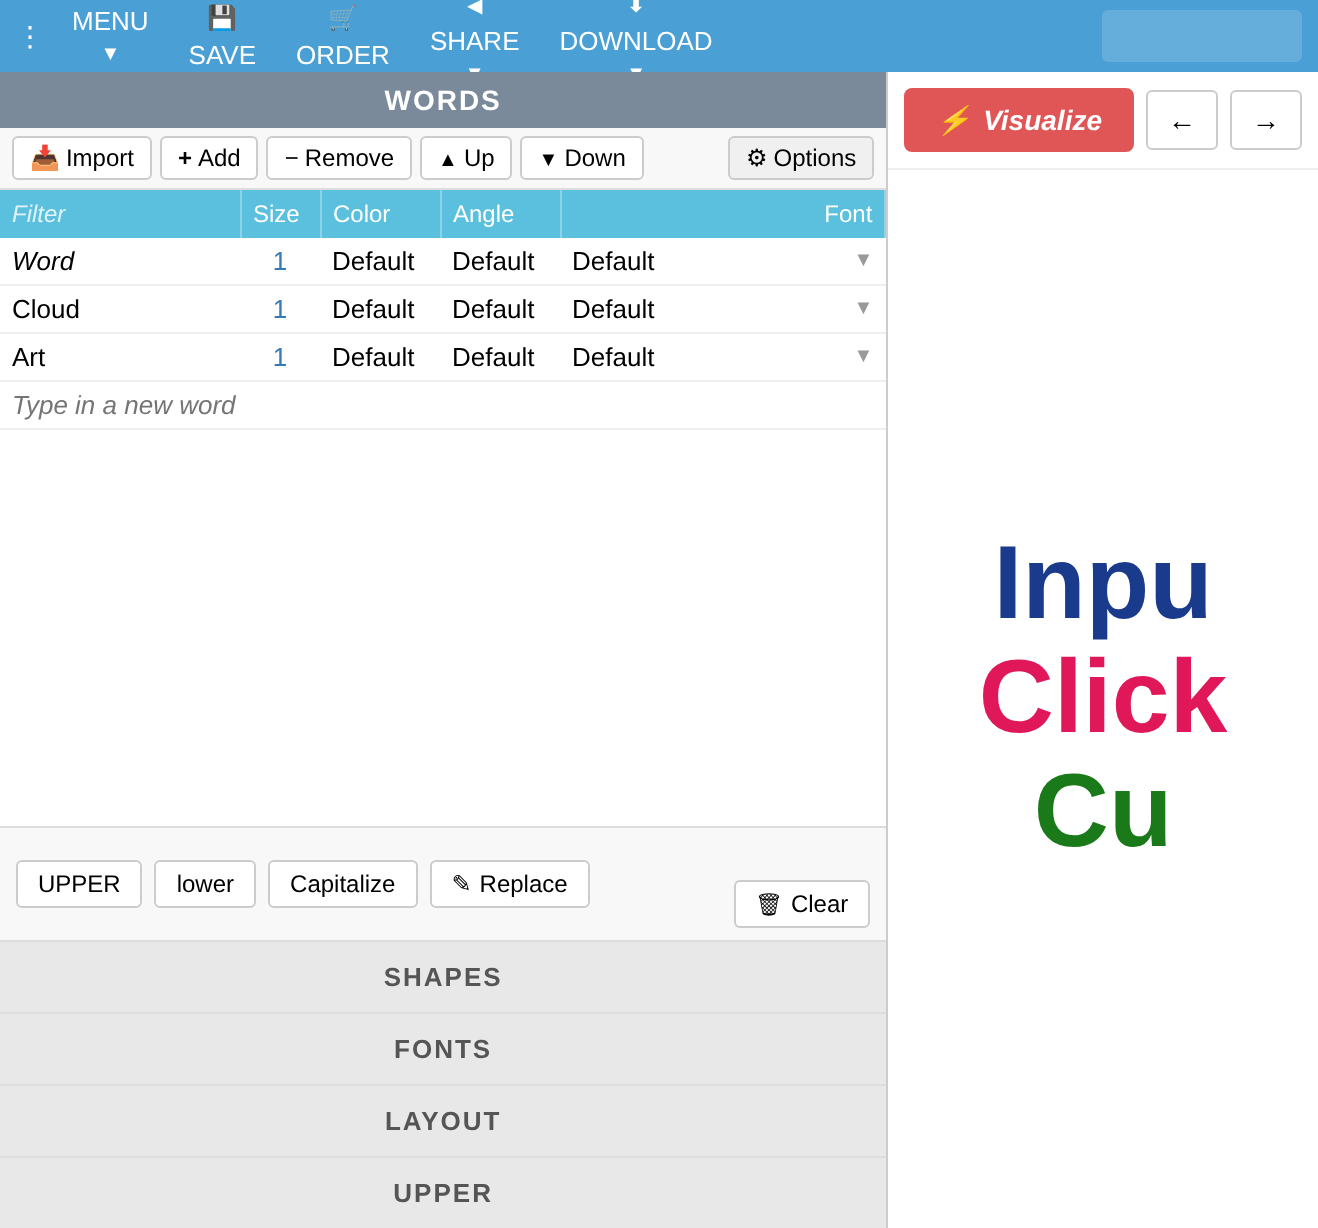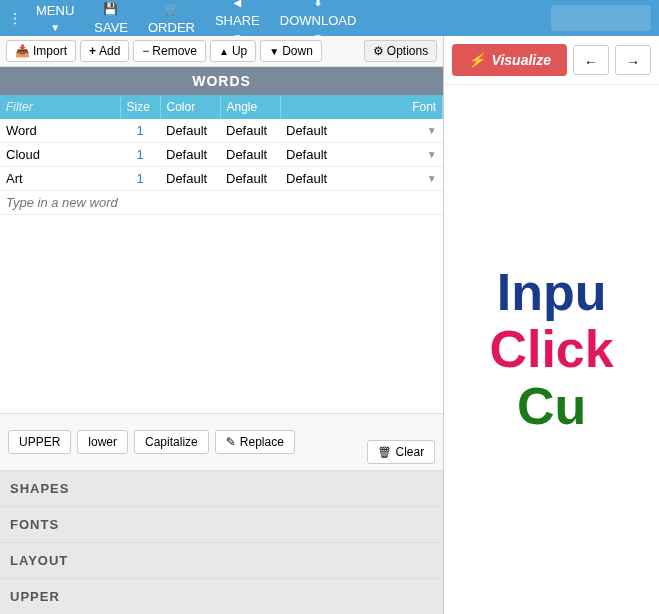--- a/index.html
+++ b/index.html
@@ -187,21 +187,21 @@
       align-items: center;
       gap: 4px;
       margin-top: 20px;
     }
 
     
     .section-btn {
       display: block;
       width: 100%;
       padding: 10px;
-      text-align: left;
+      text-align: center;
       background: #e8e8e8;
       border: none;
       border-top: 1px solid #ddd;
       cursor: pointer;
       font-size: 13px;
       color: #555;
       font-weight: bold;
       letter-spacing: 1px;
     }
 
@@ -302,20 +302,24 @@
     <span style="font-size:10px;">▼</span>
   </button>
   <div class="nav-spacer"></div>
   <div class="download-area"></div>
 </div>
 
 <div id="main">
 
   <div id="left-panel">
 
+    <div id="words-header">
+      <span>WORDS</span>
+    </div>
+
     <div id="words-toolbar">
       <button class="toolbar-btn">
         <span class="icon-import"></span>
         <span>Import</span>
       </button>
       <button class="toolbar-btn">
         <span class="icon-add"></span>
         <span>Add</span>
       </button>
       <button class="toolbar-btn">
@@ -327,24 +331,20 @@
         <span>Up</span>
       </button>
       <button class="toolbar-btn">
         <span class="icon-down"></span>
         <span>Down</span>
       </button>
       <button class="toolbar-btn options-btn">
         <span class="icon-gear"></span>
         <span>Options</span>
       </button>
-    </div>
-
-    <div id="words-header">
-      <span>WORDS</span>
     </div>
 
     <div id="words-table-container">
       <table id="words-table">
         <thead>
           <tr>
             <th>
               <input class="filter-input" type="text" placeholder="Filter" style="">
             </th>
             <th>
@@ -357,21 +357,21 @@
               <span>Angle</span>
             </th>
             <th>
               <span>Font</span>
             </th>
           </tr>
         </thead>
         <tbody id="words-tbody">
 
           <tr>
-            <td style="cursor:pointer;">
+            <td style="cursor:pointer;font-style:italic;">
               <span>Word</span>
             </td>
             <td class="size-col">
               <span>1</span>
             </td>
             <td>
               <div class="dropdown-cell">
                 <span>Default</span>
               </div>
             </td>

